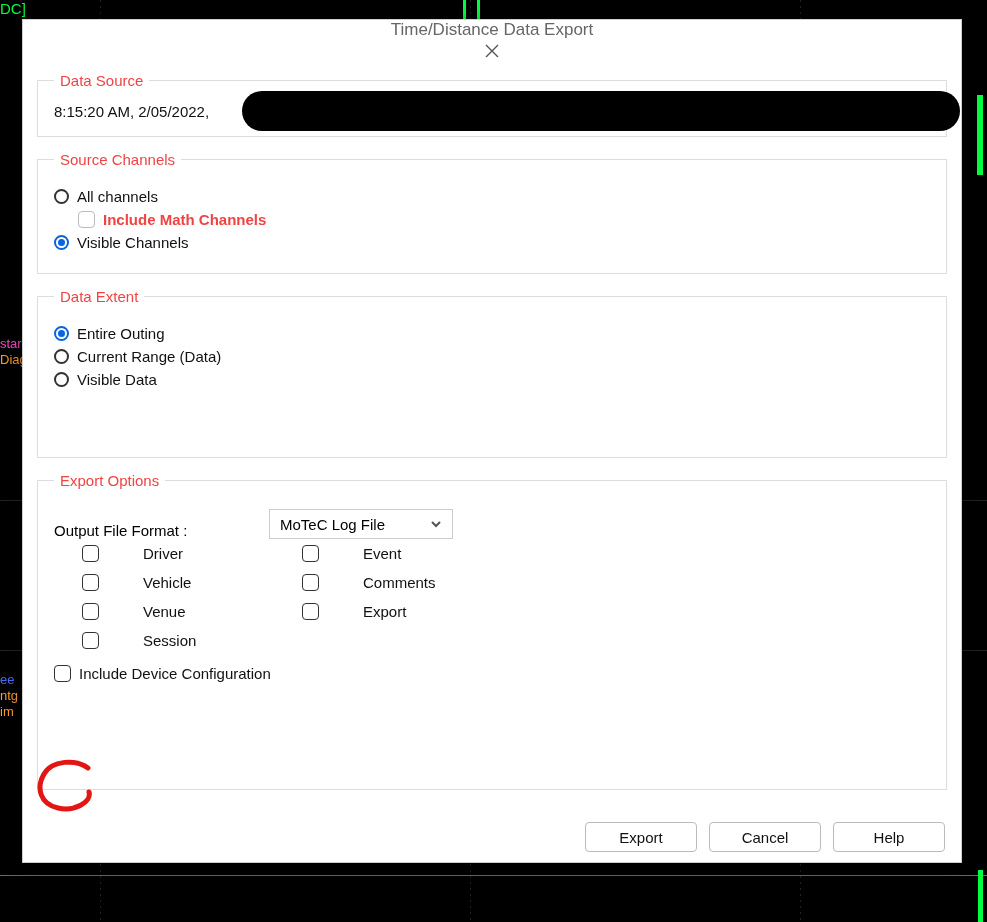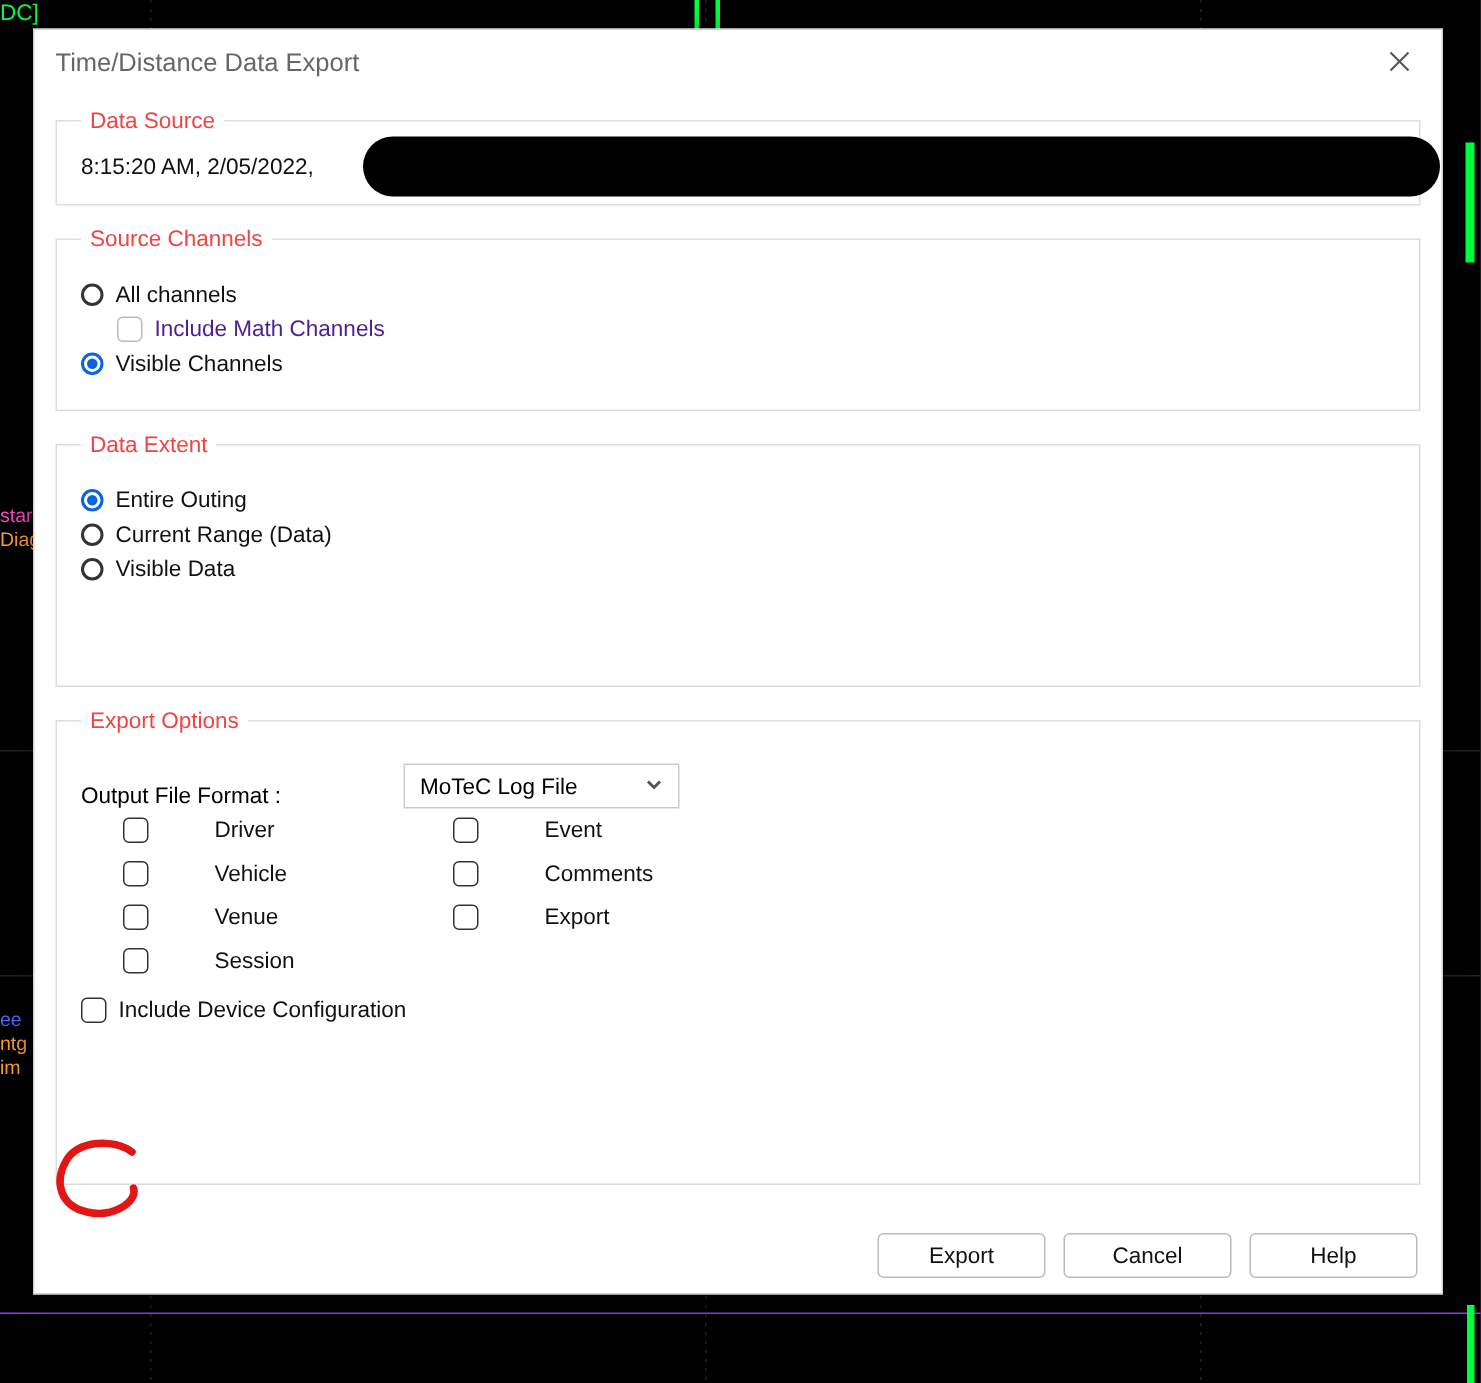--- a/index.html
+++ b/index.html
@@ -39,20 +39,21 @@
     width: 940px; height: 844px;
     background: #fff;
     border: 1px solid #d0d0d0;
     box-shadow: 0 4px 18px rgba(0,0,0,.4);
     display: flex; flex-direction: column;
   }
   .titlebar {
     height: 44px;
     display: flex; align-items: center;
     padding: 0 14px;
+    flex-direction: column;
   }
   .titlebar .title {
     color: #666; font-size: 17px; font-weight: 400;
     flex: 1;
   }
   .titlebar .close {
     width: 28px; height: 28px;
     display: flex; align-items: center; justify-content: center;
     cursor: pointer;
     color: #555;
@@ -105,21 +106,21 @@
     content: ""; position: absolute; inset: 2px;
     border-radius: 50%; background: #0a63e0;
   }
 
   .checkbox {
     width: 17px; height: 17px; border-radius: 4px;
     border: 1.5px solid #333; margin-right: 8px;
     display: inline-block; background: #fff;
   }
   .checkbox.disabled { border-color: #bbb; }
-  .labeltxt.disabled { color: #4c1d95; }
+  .labeltxt.disabled { color: #ef4444; font-weight: bold; }
 
   .row {
     display: flex; align-items: flex-end; margin: 6px 0;
   }
   .formlabel { width: 215px; font-size: 15px; }
 
   .select {
     width: 184px; height: 30px;
     border: 1px solid #ccc;
     display: flex; align-items: center;

